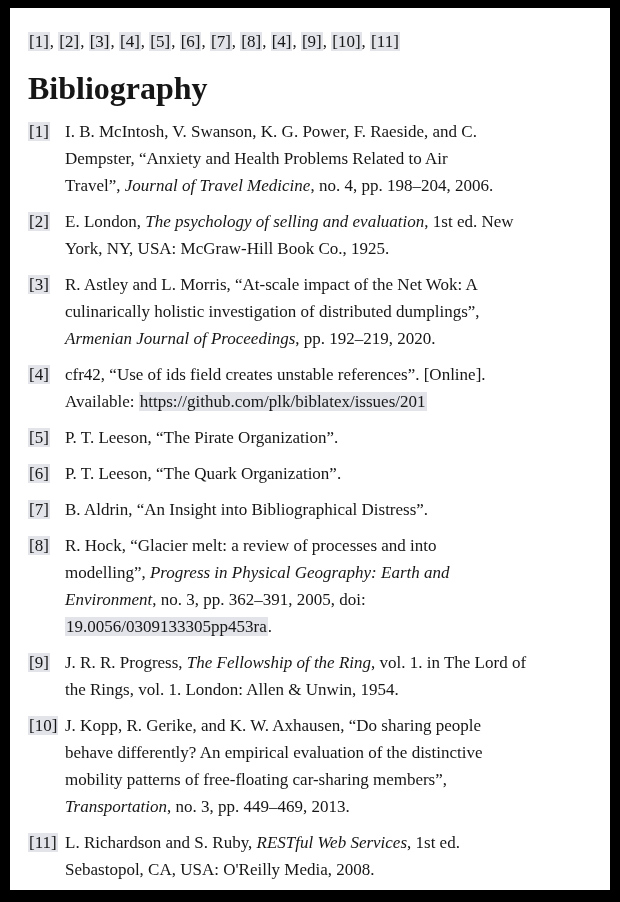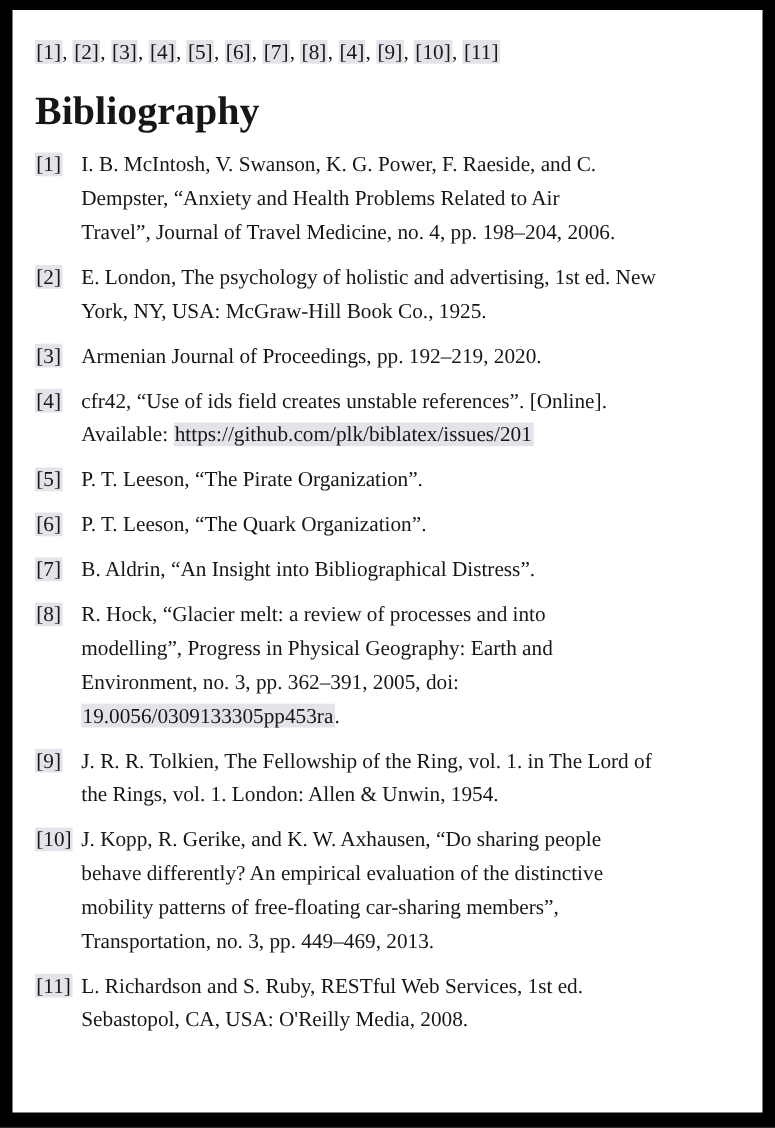--- a/index.html
+++ b/index.html
@@ -55,45 +55,48 @@
   }
   .entry-label {
     width: 37px;
     flex: none;
   }
   .entry-text {
     flex: 1;
     white-space: pre-wrap;
   }
   .it {
+    font-style: italic;
   }
 </style>
 </head>
 <body>
 
 <div class="canvas">
   <div class="page">
     <div class="content">
       <div class="cite-row"><span class="hl">[1]</span><span>, </span><span class="hl">[2]</span><span>, </span><span class="hl">[3]</span><span>, </span><span class="hl">[4]</span><span>, </span><span class="hl">[5]</span><span>, </span><span class="hl">[6]</span><span>, </span><span class="hl">[7]</span><span>, </span><span class="hl">[8]</span><span>, </span><span class="hl">[4]</span><span>, </span><span class="hl">[9]</span><span>, </span><span class="hl">[10]</span><span>, </span><span class="hl">[11]</span></div>
       <h1 class="heading">Bibliography</h1>
       <div class="entries">
           <div class="entry">
             <div class="entry-label"><span class="hl">[1]</span></div>
             <div class="entry-text"><span>I. B. McIntosh, V. Swanson, K. G. Power, F. Raeside, and C.
 Dempster, “Anxiety and Health Problems Related to Air
 Travel”, </span><span class="it">Journal of Travel Medicine</span><span>, no. 4, pp. 198–204, 2006.</span></div>
           </div>
           <div class="entry">
             <div class="entry-label"><span class="hl">[2]</span></div>
-            <div class="entry-text"><span>E. London, </span><span class="it">The psychology of holistic and advertising</span><span>, 1st ed. New
+            <div class="entry-text"><span>E. London, </span><span class="it">The psychology of selling and evaluation</span><span>, 1st ed. New
 York, NY, USA: McGraw-Hill Book Co., 1925.</span></div>
           </div>
           <div class="entry">
             <div class="entry-label"><span class="hl">[3]</span></div>
-            <div class="entry-text"><span class="it">Armenian Journal of Proceedings</span><span>, pp. 192–219, 2020.</span></div>
+            <div class="entry-text"><span>R. Astley and L. Morris, “At-scale impact of the Net Wok: A
+culinarically holistic investigation of distributed dumplings”,
+</span><span class="it">Armenian Journal of Proceedings</span><span>, pp. 192–219, 2020.</span></div>
           </div>
           <div class="entry">
             <div class="entry-label"><span class="hl">[4]</span></div>
             <div class="entry-text"><span>cfr42, “Use of ids field creates unstable references”. [Online].
 Available: </span><span class="hl">https://github.com/plk/biblatex/issues/201</span></div>
           </div>
           <div class="entry">
             <div class="entry-label"><span class="hl">[5]</span></div>
             <div class="entry-text"><span>P. T. Leeson, “The Pirate Organization”.</span></div>
           </div>
@@ -107,21 +110,21 @@
           </div>
           <div class="entry">
             <div class="entry-label"><span class="hl">[8]</span></div>
             <div class="entry-text"><span>R. Hock, “Glacier melt: a review of processes and into
 modelling”, </span><span class="it">Progress in Physical Geography: Earth and
 Environment</span><span>, no. 3, pp. 362–391, 2005, doi:
 </span><span class="hl">19.0056/0309133305pp453ra</span><span>.</span></div>
           </div>
           <div class="entry">
             <div class="entry-label"><span class="hl">[9]</span></div>
-            <div class="entry-text"><span>J. R. R. Tolkien, </span><span class="it">The Fellowship of the Ring</span><span>, vol. 1. in The Lord of
+            <div class="entry-text"><span>J. R. R. Progress, </span><span class="it">The Fellowship of the Ring</span><span>, vol. 1. in The Lord of
 the Rings, vol. 1. London: Allen &amp; Unwin, 1954.</span></div>
           </div>
           <div class="entry">
             <div class="entry-label"><span class="hl">[10]</span></div>
             <div class="entry-text"><span>J. Kopp, R. Gerike, and K. W. Axhausen, “Do sharing people
 behave differently? An empirical evaluation of the distinctive
 mobility patterns of free-floating car-sharing members”,
 </span><span class="it">Transportation</span><span>, no. 3, pp. 449–469, 2013.</span></div>
           </div>
           <div class="entry">

